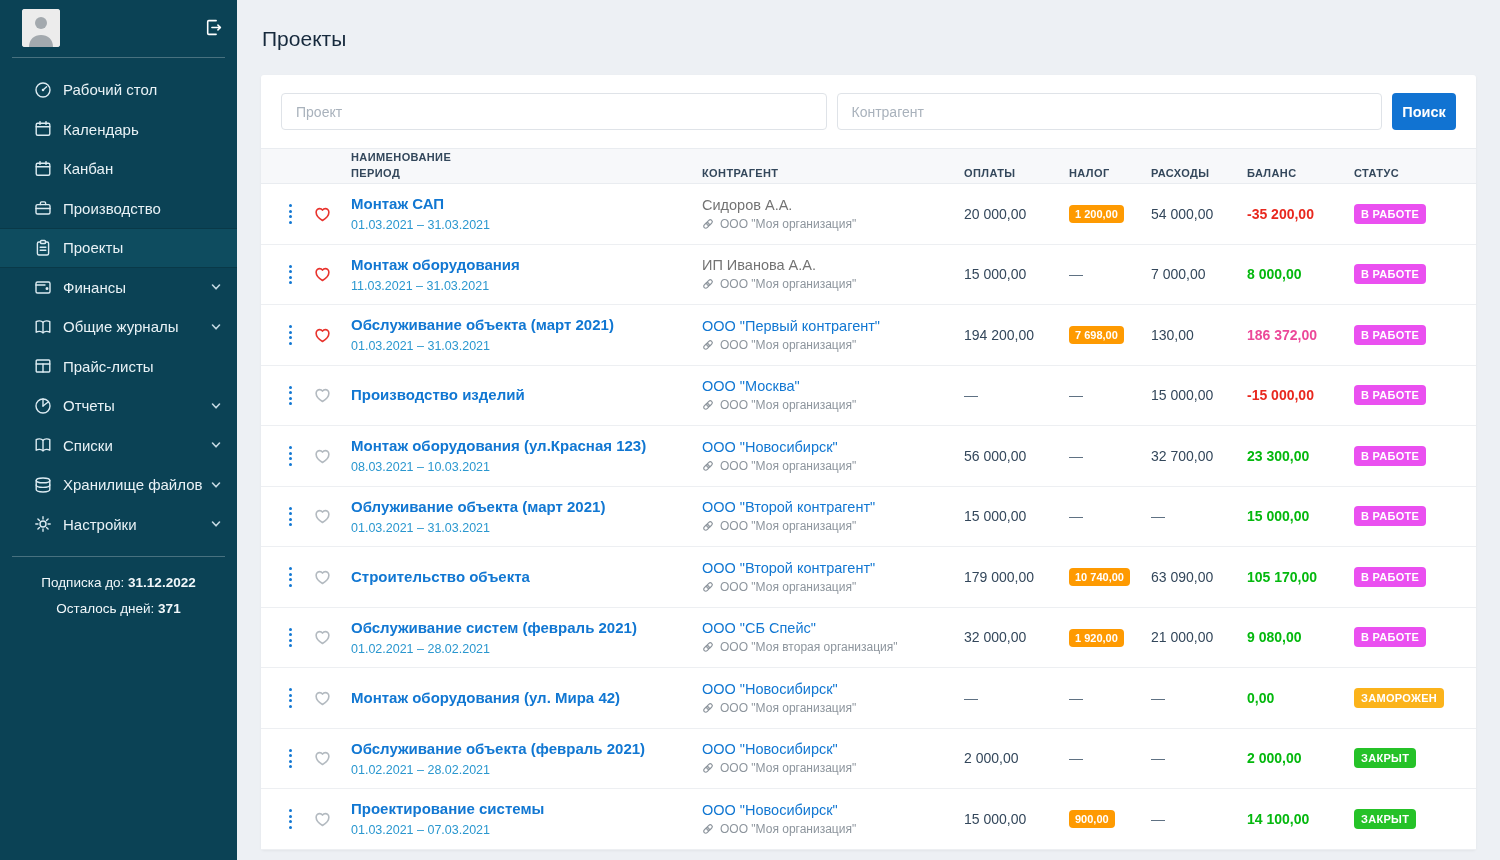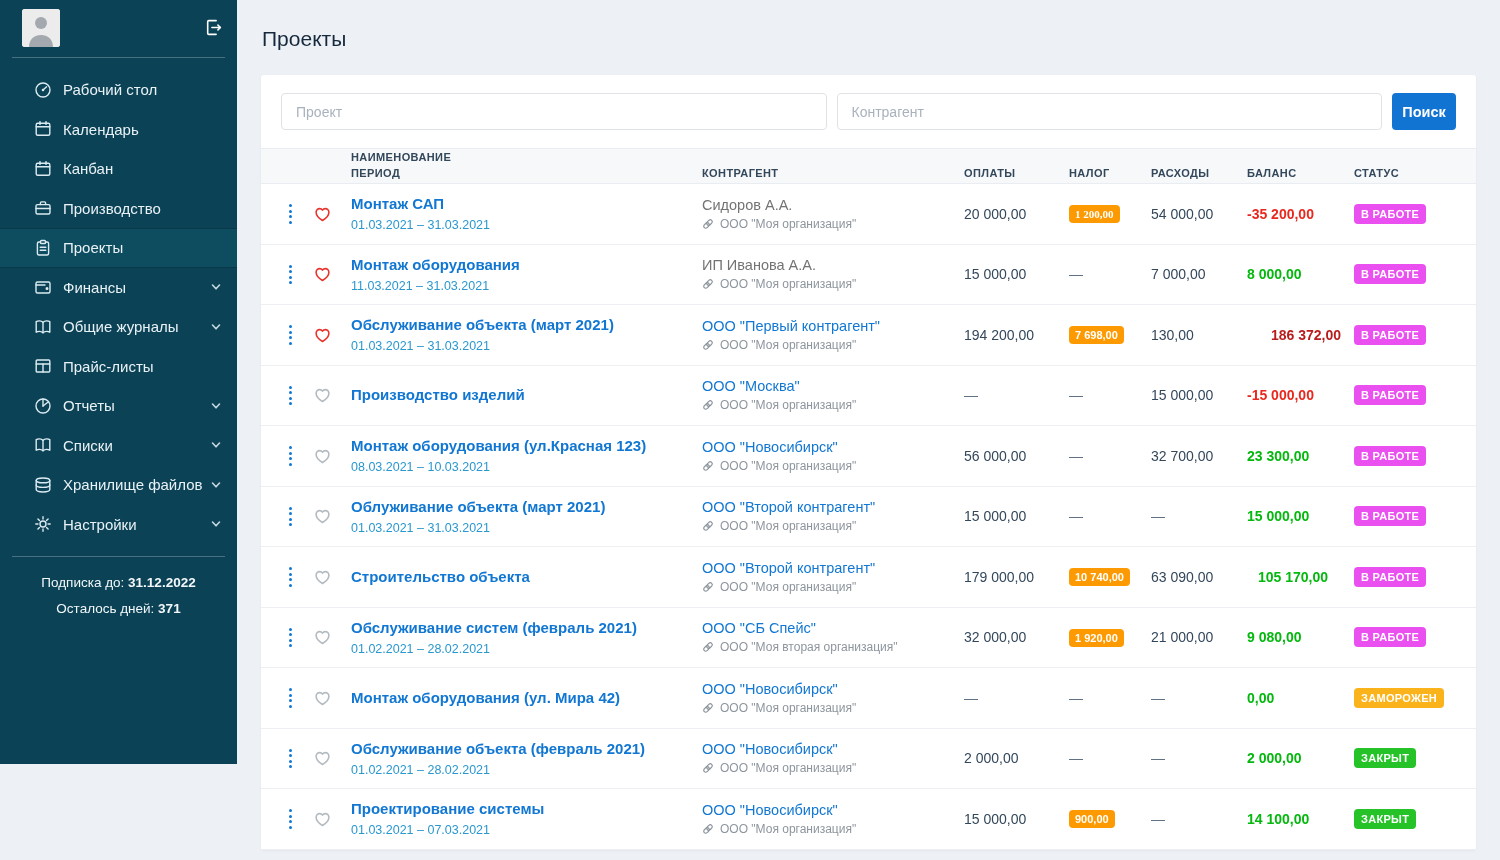--- a/index.html
+++ b/index.html
@@ -5,21 +5,21 @@
   * { box-sizing: border-box; margin: 0; padding: 0; }
   html,body { width:1500px; height:860px; overflow:hidden; }
   body {
     display:flex;
     font-family:"Liberation Sans", sans-serif;
     background:#edf0f4;
     color:#33475b;
   }
   
   .sidebar {
-    flex:0 0 237px; width:237px; height:764px;
+    flex:0 0 237px; width:237px; height:860px;
     background:#0b4255; color:#e9f2f6;
     display:flex; flex-direction:column;
   }
   .sb-top { display:flex; justify-content:space-between; align-items:flex-start; padding:9px 14px 6px 22px; }
   .avatar { width:38px; height:38px; background:#ececec; border-radius:3px; overflow:hidden; display:block; }
   .logout-btn { margin-top:9px; color:#ffffff; cursor:pointer; display:flex; }
   .sb-divider { height:1px; background:rgba(255,255,255,.25); margin:4px 12px 12px 12px; }
   .sb-nav { display:flex; flex-direction:column; }
   .sb-item {
     display:flex; align-items:center; height:39.5px;
@@ -313,21 +313,21 @@
                     <g transform="rotate(-45 6 6)">
                       <rect x="0.8" y="4" width="6.2" height="4" rx="2"></rect>
                       <rect x="5" y="4" width="6.2" height="4" rx="2"></rect>
                     </g>
                   </svg>
                 </span>
                 <span>ООО "Моя организация"</span>
               </div>
             </div>
             <div><span class="num">20 000,00</span></div>
-            <div><span class="tax-badge" style="background: rgb(254, 154, 1); font-family: Liberation Serif, serif;">1 200,00</span></div>
+            <div><span class="tax-badge" style="background: rgb(254, 154, 1);">1 200,00</span></div>
             <div><span class="num">54 000,00</span></div>
             <div><span class="balance" style="color: rgb(232, 40, 30);">-35 200,00</span></div>
             <div><span class="status-badge" style="background: rgb(234, 80, 240);">В РАБОТЕ</span></div>
           </div>
           <div class="row">
             <div class="actions">
               <span class="kebab">
                 <i></i>
                 <i></i>
                 <i></i>
@@ -385,21 +385,21 @@
                       <rect x="5" y="4" width="6.2" height="4" rx="2"></rect>
                     </g>
                   </svg>
                 </span>
                 <span>ООО "Моя организация"</span>
               </div>
             </div>
             <div><span class="num">194 200,00</span></div>
             <div><span class="tax-badge" style="background: rgb(254, 154, 1);">7 698,00</span></div>
             <div><span class="num">130,00</span></div>
-            <div><span class="balance" style="color: #b91c1c; margin-left: 24px;">186 372,00</span></div>
+            <div><span class="balance" style="color: #ec4899;">186 372,00</span></div>
             <div><span class="status-badge" style="background: rgb(234, 80, 240);">В РАБОТЕ</span></div>
           </div>
           <div class="row">
             <div class="actions">
               <span class="kebab">
                 <i></i>
                 <i></i>
                 <i></i>
                 <i></i>
               </span>
@@ -525,21 +525,21 @@
                       <rect x="5" y="4" width="6.2" height="4" rx="2"></rect>
                     </g>
                   </svg>
                 </span>
                 <span>ООО "Моя организация"</span>
               </div>
             </div>
             <div><span class="num">179 000,00</span></div>
             <div><span class="tax-badge" style="background: rgb(254, 154, 1);">10 740,00</span></div>
             <div><span class="num">63 090,00</span></div>
-            <div><span class="balance" style="color: rgb(4, 184, 14); margin-left: 11px;">105 170,00</span></div>
+            <div><span class="balance" style="color: rgb(4, 184, 14);">105 170,00</span></div>
             <div><span class="status-badge" style="background: rgb(234, 80, 240);">В РАБОТЕ</span></div>
           </div>
           <div class="row">
             <div class="actions">
               <span class="kebab">
                 <i></i>
                 <i></i>
                 <i></i>
                 <i></i>
               </span>

